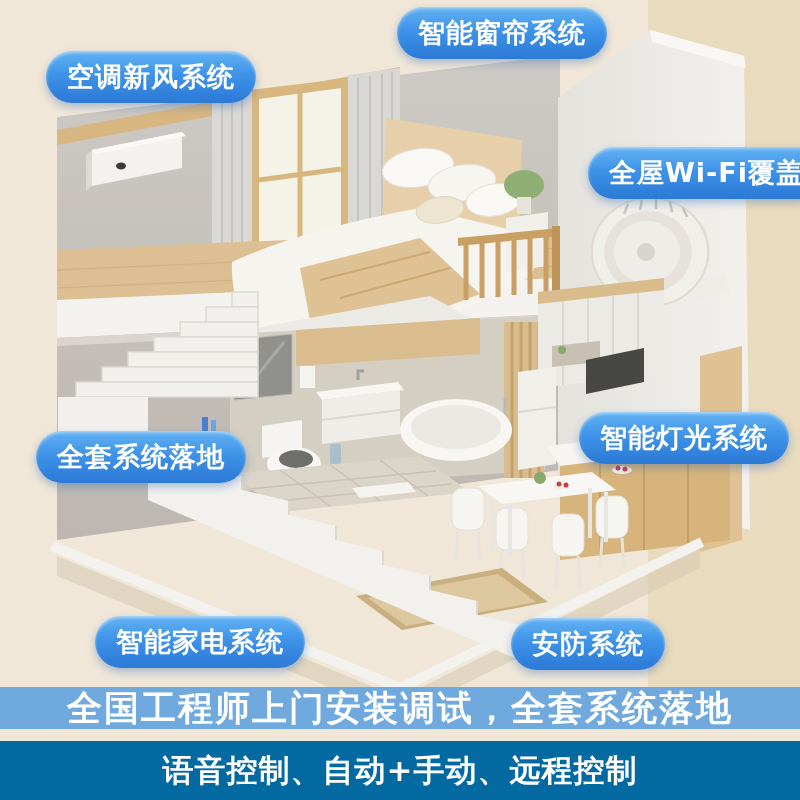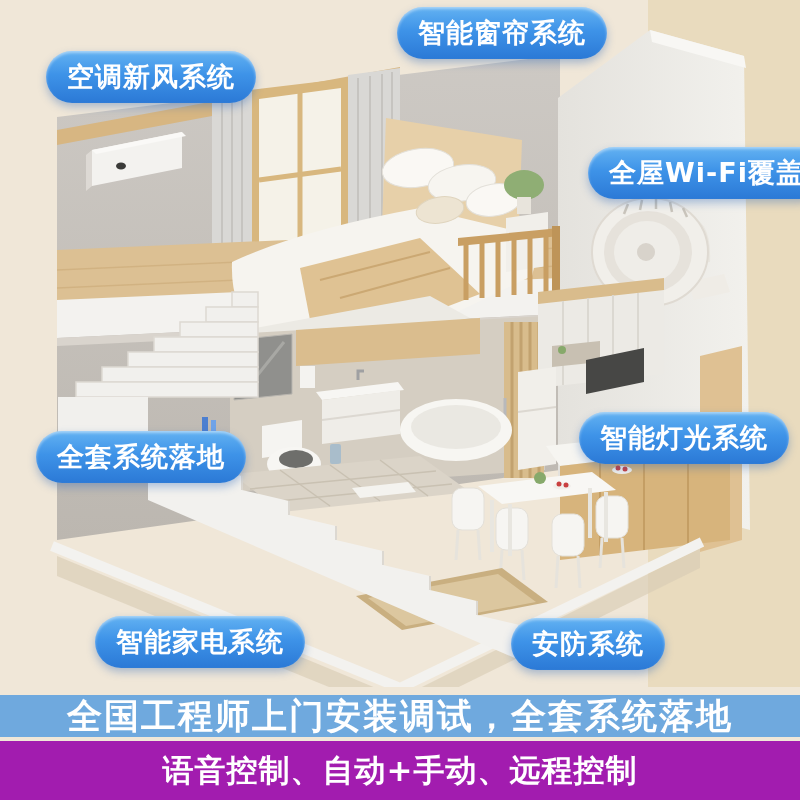--- a/index.html
+++ b/index.html
@@ -13,22 +13,22 @@
     position:absolute;display:inline-flex;align-items:center;justify-content:center;
     height:52px;padding:0 21px;border-radius:999px;
     background:linear-gradient(180deg,#63B2F2 0%,#3E93E8 45%,#2B79D6 100%);
     box-shadow:0 4px 8px rgba(35,95,180,.35), inset 0 2px 3px rgba(255,255,255,.45);
     color:#fff;font-size:27px;font-weight:bold;letter-spacing:1px;white-space:nowrap;
   }
   .band{
     position:absolute;left:0;width:800px;display:flex;align-items:center;justify-content:center;
     color:#fff;font-weight:bold;white-space:nowrap;
   }
-  .band-blue{top:687px;height:42px;background:#6FA9DE;font-size:35px;letter-spacing:2px;margin-top:8px;}
-  .band-orange{top:741px;height:59px;background:#a21caf;font-size:31px;gap:56px;letter-spacing:1px;}
+  .band-blue{top:687px;height:42px;background:#6FA9DE;font-size:35px;letter-spacing:2px;}
+  .band-orange{top:741px;height:59px;background:#0369a1;font-size:31px;gap:56px;letter-spacing:1px;}
 </style>
 </head>
 <body>
 
 <div class="canvas">
 
   <svg class="scene" width="800" height="687" viewBox="0 0 800 687">
     <defs>
       <linearGradient id="wallGray" x1="0" y1="0" x2="0" y2="1">
         <stop offset="0" stop-color="#CDC9C4"></stop>

